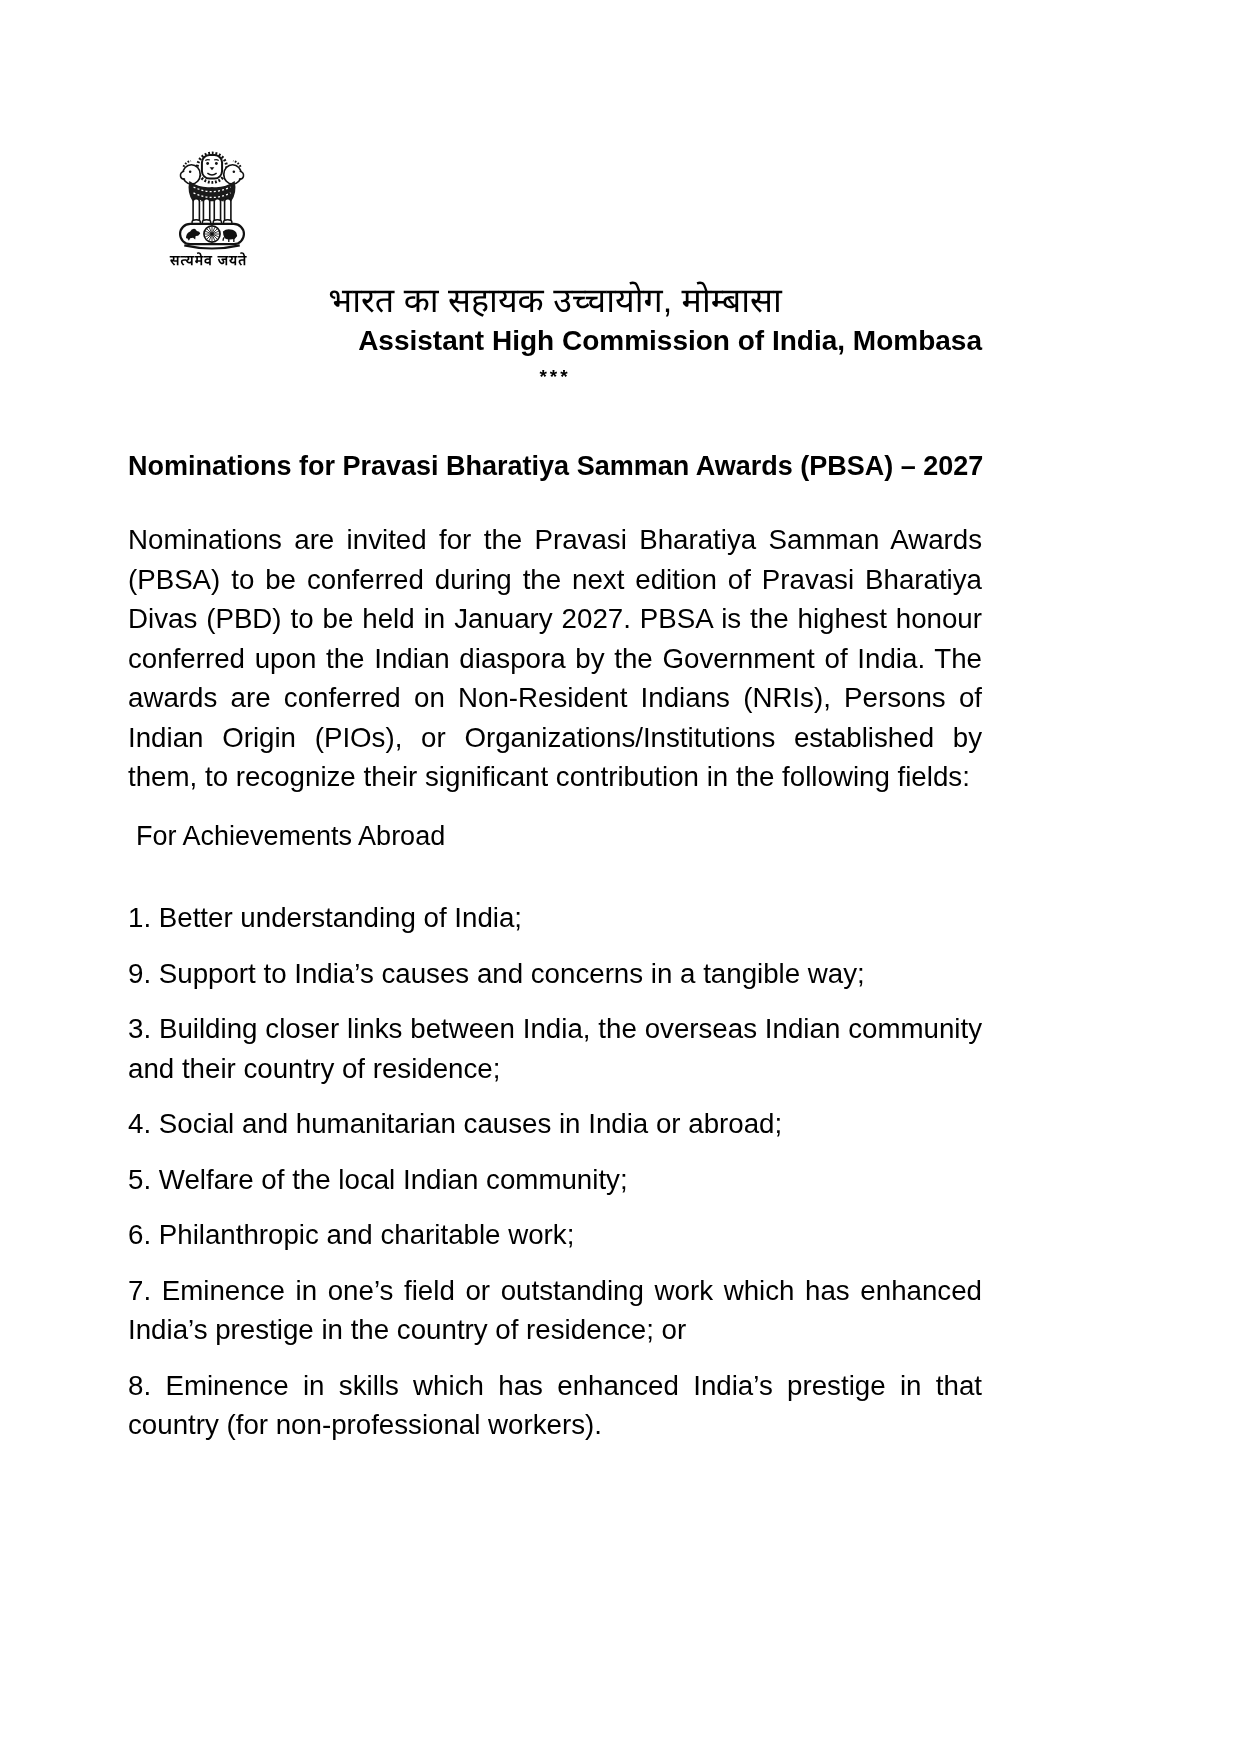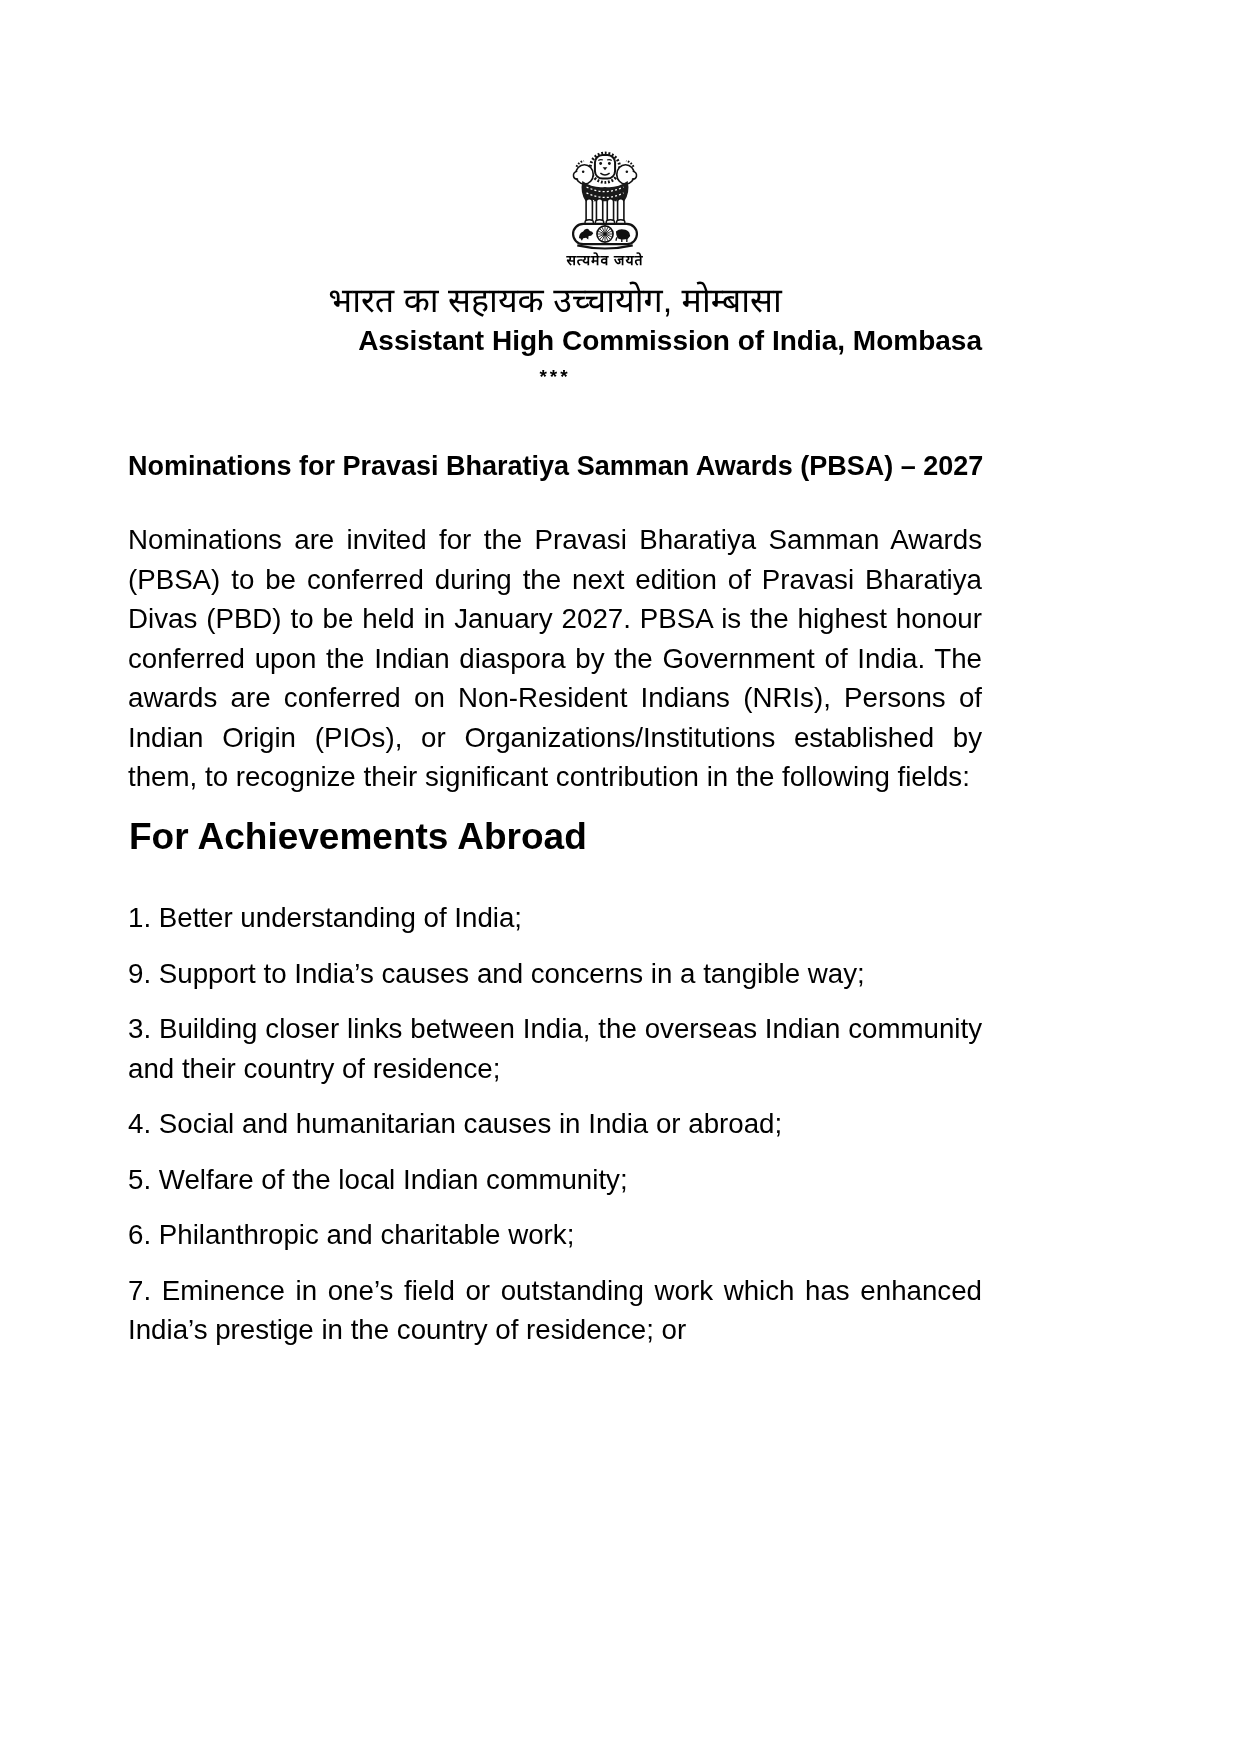--- a/index.html
+++ b/index.html
@@ -18,23 +18,22 @@
   .page {
     box-sizing: border-box;
     width: 1241px;
     height: 1755px;
     padding: 150px 259px 0 128px; 
   }
   .content { width: 854px; }
 
   
   .emblem-block {
-    text-align: center;
     position: relative;
-    left: 50px;
+    left: 42px;
     line-height: 0;
   }
   .emblem-block svg { display: inline-block; }
   .motto {
     font-size: 14px;
     line-height: 18px;
     margin-top: 1px;
     font-weight: 700;
     letter-spacing: 1px;
   }
@@ -71,24 +70,24 @@
   }
 
   .intro {
     margin: 36px 0 0 0;
     font-size: 27.7px;
     line-height: 39.5px;
     text-align: justify;
   }
 
   .section-heading {
-    margin: 20px 0 0 1px;
-    font-size: 37px;
+    margin: 20px 0 0 8px;
+    font-size: 27px;
     line-height: 39.5px;
-    font-weight: 700;
+    font-weight: 400;
   }
   .section-heading.tight { margin-top: 0; }
 
   .list-item {
     margin: 0 0 16px 0;
     font-size: 27.7px;
     line-height: 39.5px;
     text-align: justify;
   }
   .list-item.gap-top { margin-top: 42px; }
@@ -164,17 +163,18 @@
 
     <h2 class="section-heading">For Achievements Abroad</h2>
 
     <p class="list-item gap-top">1. Better understanding of India;</p>
     <p class="list-item">9. Support to India’s causes and concerns in a tangible way;</p>
     <p class="list-item">3. Building closer links between India, the overseas Indian community and their country of residence;</p>
     <p class="list-item">4. Social and humanitarian causes in India or abroad;</p>
     <p class="list-item">5. Welfare of the local Indian community;</p>
     <p class="list-item">6. Philanthropic and charitable work;</p>
     <p class="list-item">7. Eminence in one’s field or outstanding work which has enhanced India’s prestige in the country of residence; or</p>
+    <p class="list-item">8. Eminence in skills which has enhanced India’s prestige in that country (for non-professional workers).</p>
 
 
 
   </div>
 </div>
 
 </body></html>

